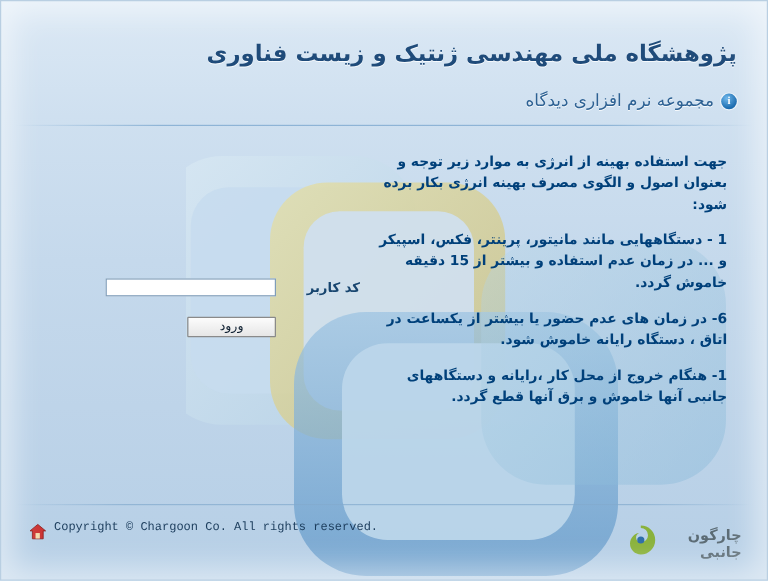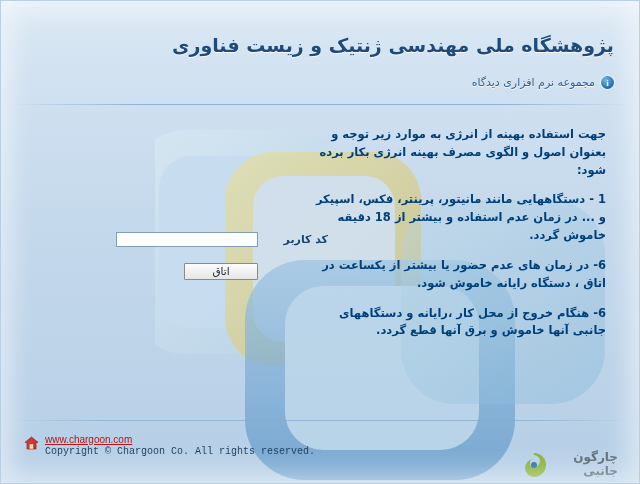--- a/index.html
+++ b/index.html
@@ -49,21 +49,21 @@
     text-shadow:0 1px 0 rgba(255,255,255,.8);
     direction:rtl;
   }
   .subtitle-row{
     position:absolute;
     top:76px;right:26px;
     display:flex;align-items:center;gap:6px;
     direction:rtl;
   }
   .subtitle{
-    font-size:11px;
+    font-size:14px;
     color:#2d6193;
     text-shadow:0 1px 0 rgba(255,255,255,.8);
   }
   .info-icon{
     width:13px;height:13px;border-radius:50%;
     background:radial-gradient(circle at 35% 30%, #6fb8ec, #1668ad 70%);
     color:#fff;font-size:9px;font-weight:bold;
     display:flex;align-items:center;justify-content:center;
     font-family:"Liberation Serif", serif;
     box-shadow:0 0 0 1px rgba(255,255,255,.6);
@@ -98,21 +98,20 @@
     line-height:1.55;
   }
 
   
   .login{
     position:absolute;
     left:0;top:232px;
     width:300px;
     z-index:25;
     direction:rtl;
-    padding-left:28px;
   }
   .login-row{
     display:flex;
     align-items:center;
     justify-content:flex-start;
     gap:8px;
     margin-bottom:6px;
   }
   .login-label{
     width:62px;
@@ -184,22 +183,22 @@
   }
   .footer-copy{
     display:block;
     color:#1b3c5c;
     font-size:10px;
     margin-top:1px;
     font-family:Liberation Mono, monospace;
   }
   .brand{
     position:absolute;
-    right:22px;bottom:1px;
-    display:flex;align-items:flex-start;gap:24px;
+    right:22px;bottom:16px;
+    display:flex;align-items:flex-end;gap:24px;
     direction:rtl;
   }
   .brand-text{
     text-align:right;
     line-height:1.15;
     color:#5b6b74;
     font-size:12px;
     font-weight:bold;
   }
   .brand-text span{display:block;}
@@ -247,47 +246,46 @@
     <div class="title">پژوهشگاه ملی مهندسی ژنتیک و زیست فناوری</div>
     <div class="subtitle-row">
       <div class="info-icon">i</div>
       <div class="subtitle">مجموعه نرم افزاری دیدگاه</div>
     </div>
     <div class="header-rule"></div>
   </div>
 
   <div class="tip">
     <p>جهت استفاده بهینه از انرژی به موارد زیر توجه و بعنوان اصول و الگوی مصرف بهینه انرژی بکار برده شود:</p>
-    <p>1 - دستگاههایی مانند مانیتور، پرینتر، فکس، اسپیکر و ... در زمان عدم استفاده و بیشتر از 18 دقیقه خاموش گردد.</p>
+    <p>1 - دستگاههایی مانند مانیتور، پرینتر، فکس، اسپیکر و ... در زمان عدم استفاده و بیشتر از 15 دقیقه خاموش گردد.</p>
     <p>6- در زمان های عدم حضور یا بیشتر از یکساعت در اتاق ، دستگاه رایانه خاموش شود.</p>
-    <p>6- هنگام خروج از محل کار ،رایانه و دستگاههای جانبی آنها خاموش و برق آنها قطع گردد.</p>
+    <p>1- هنگام خروج از محل کار ،رایانه و دستگاههای جانبی آنها خاموش و برق آنها قطع گردد.</p>
   </div>
 
   <div class="login">
     <div class="login-row">
       <div class="login-label">کد کاربر</div>
       <input class="login-input" type="text" autocomplete="off" placeholder="" style="">
     </div>
     <div class="login-btn-row">
-      <button class="login-btn">اتاق</button>
+      <button class="login-btn">ورود</button>
     </div>
   </div>
 
   <div class="footer">
     <div class="footer-rule"></div>
 
     <div class="footer-left">
       <span class="home-icon">
         <svg width="15" height="14" viewBox="0 0 15 14">
           <path d="M7.5 1 L14 6.4 L12 6.4 L12 13 L3 13 L3 6.4 L1 6.4 Z" fill="#c33" stroke="#8d1a1a" stroke-width=".7"></path>
           <rect x="5.6" y="8.2" width="3.6" height="4.6" fill="#f3dcae"></rect>
         </svg>
       </span>
       <span class="footer-text">
-        <a class="footer-link" href="#">www.chargoon.com</a>
         <span class="footer-copy">Copyright © Chargoon Co. All rights reserved.</span>
       </span>
     </div>
 
     <div class="brand">
       <span class="brand-text">
         <span>چارگون</span>
         <span>جانبی</span>
       </span>
       <span>

